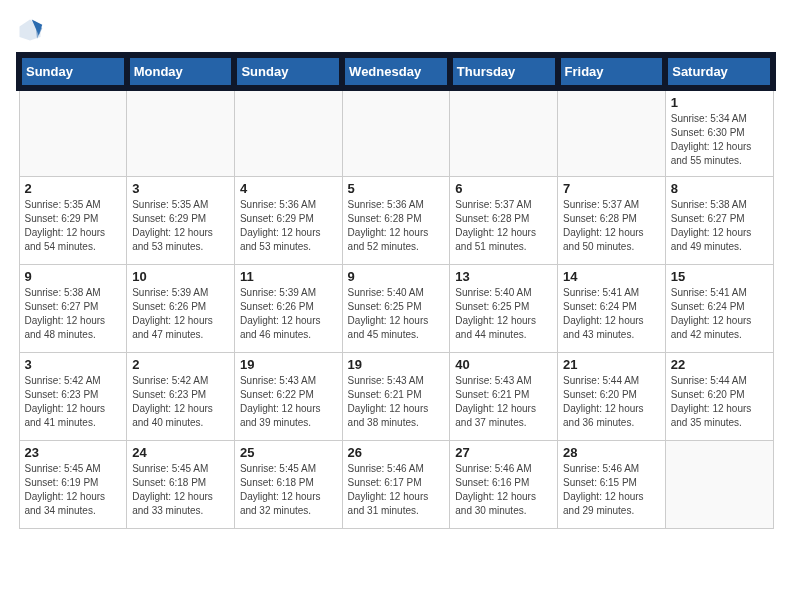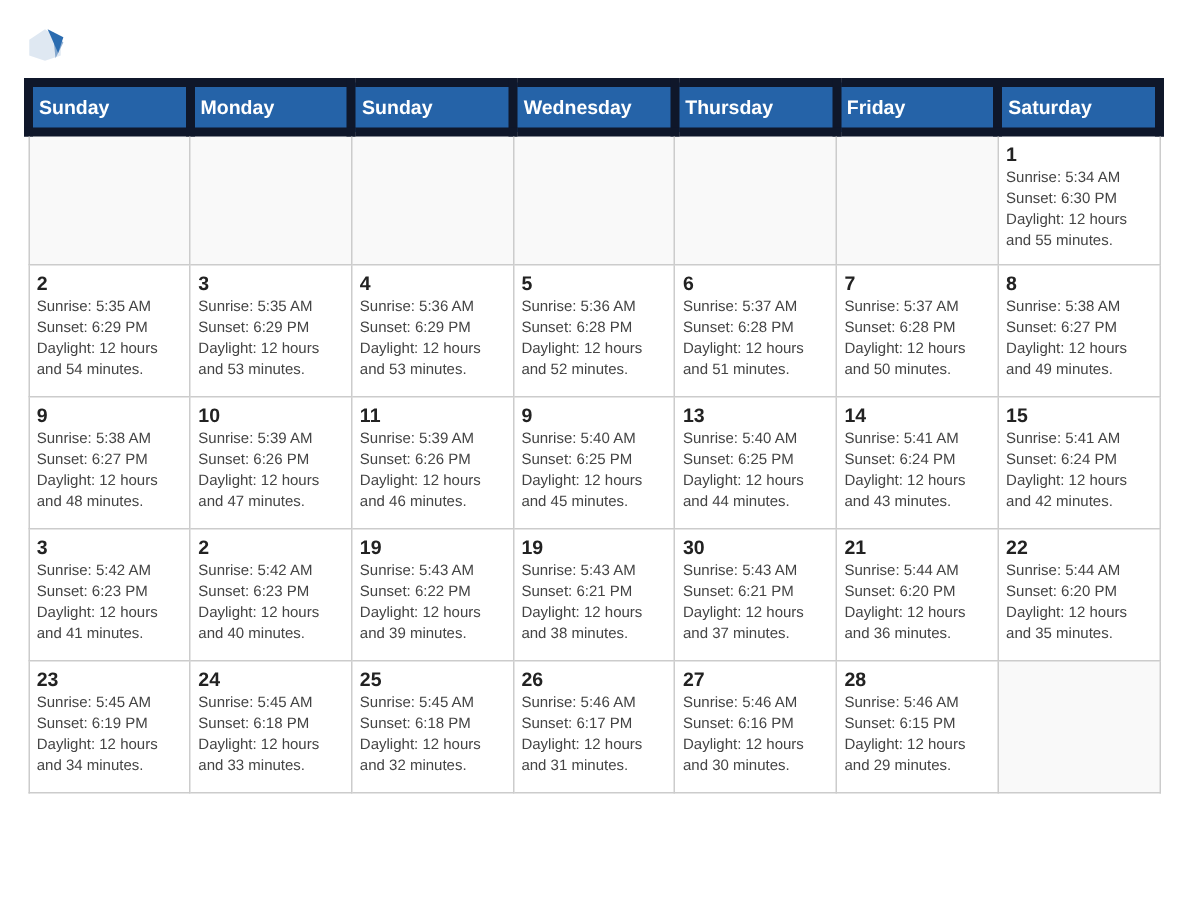--- a/index.html
+++ b/index.html
@@ -267,21 +267,21 @@
 and 39 minutes.</div>
         </td>
         <td>
           <span class="day-number">19</span>
           <div class="day-info" style="white-space: pre-line;">Sunrise: 5:43 AM
 Sunset: 6:21 PM
 Daylight: 12 hours
 and 38 minutes.</div>
         </td>
         <td>
-          <span class="day-number">30</span>
+          <span class="day-number">40</span>
           <div class="day-info" style="white-space: pre-line;">Sunrise: 5:43 AM
 Sunset: 6:21 PM
 Daylight: 12 hours
 and 37 minutes.</div>
         </td>
         <td>
           <span class="day-number">21</span>
           <div class="day-info" style="white-space: pre-line;">Sunrise: 5:44 AM
 Sunset: 6:20 PM
 Daylight: 12 hours

